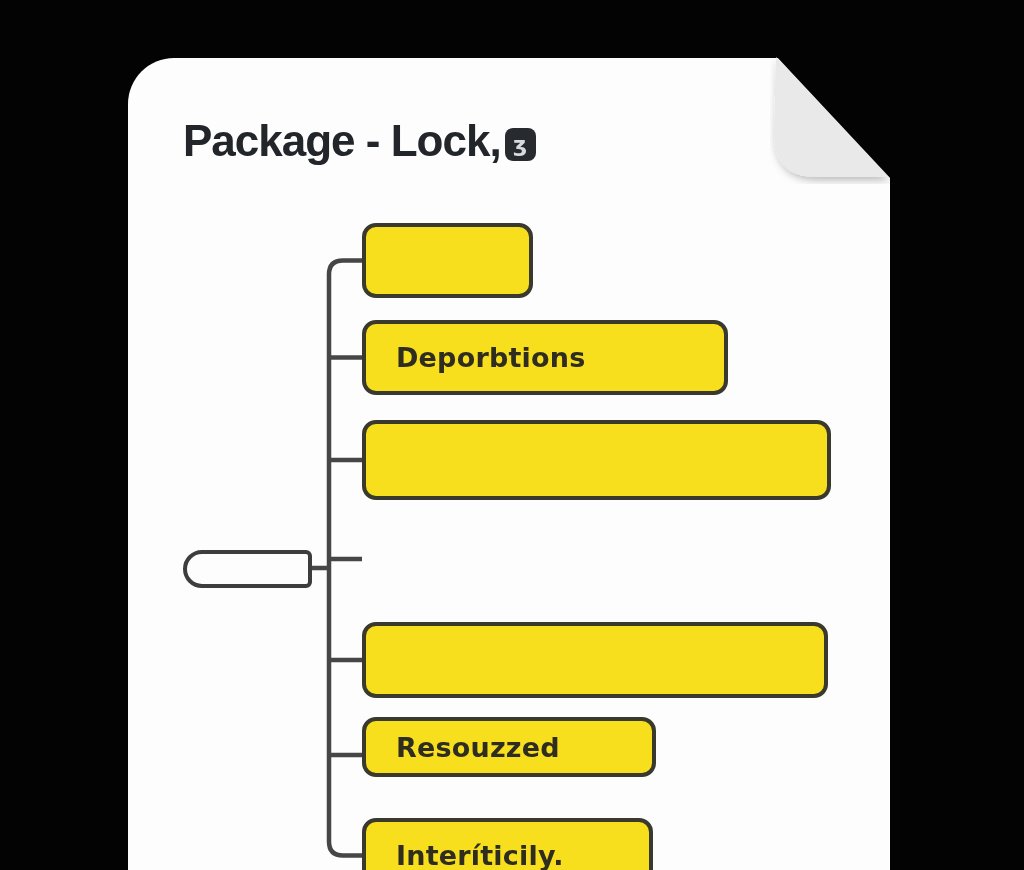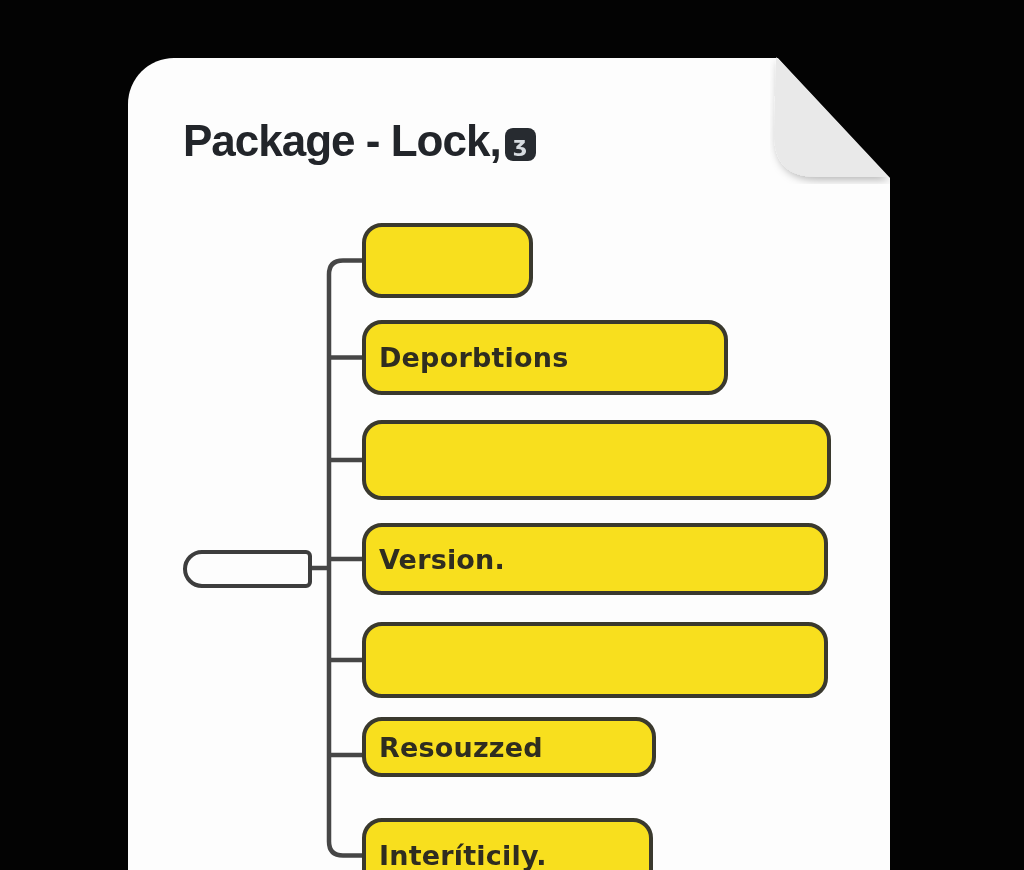--- a/index.html
+++ b/index.html
@@ -41,24 +41,24 @@
   }
 
   
   .connector-svg{position:absolute;left:0;top:0;width:1024px;height:870px;pointer-events:none;}
 
   
   .node{
     position:absolute;left:362px;
     background:#f8df1e;
     border:4.5px solid #3a392e;
-    border-radius:20px;
+    border-radius:14px;
     box-sizing:border-box;
     display:flex;align-items:center;
-    padding-left:13px;
+    padding-left:30px;
     font-family:"DejaVu Sans", sans-serif;
     font-weight:700;font-size:27px;color:#2f2d20;
     letter-spacing:0.2px;
   }
   .n1{top:223px;width:171px;height:75px;}
   .n2{top:320px;width:366px;height:75px;}
   .n3{top:420px;width:469px;height:80px;}
   .n4{top:523px;width:466px;height:72px;}
   .n5{top:622px;width:466px;height:76px;}
   .n6{top:717px;width:294px;height:60px;}
@@ -108,18 +108,17 @@
       <path d="M 329 755 H 362"></path>
       <path d="M 312 568 H 329"></path>
     </g>
   </svg>
 
   <div class="root-node"></div>
 
   <div class="node n1"></div>
   <div class="node n2">Deporbtions</div>
   <div class="node n3"></div>
-  <div class="node n4">Version.</div>
   <div class="node n5"></div>
   <div class="node n6">Resouzzed</div>
   <div class="node n7">Interíticily.</div>
 
 </div>
 
 </body></html>

